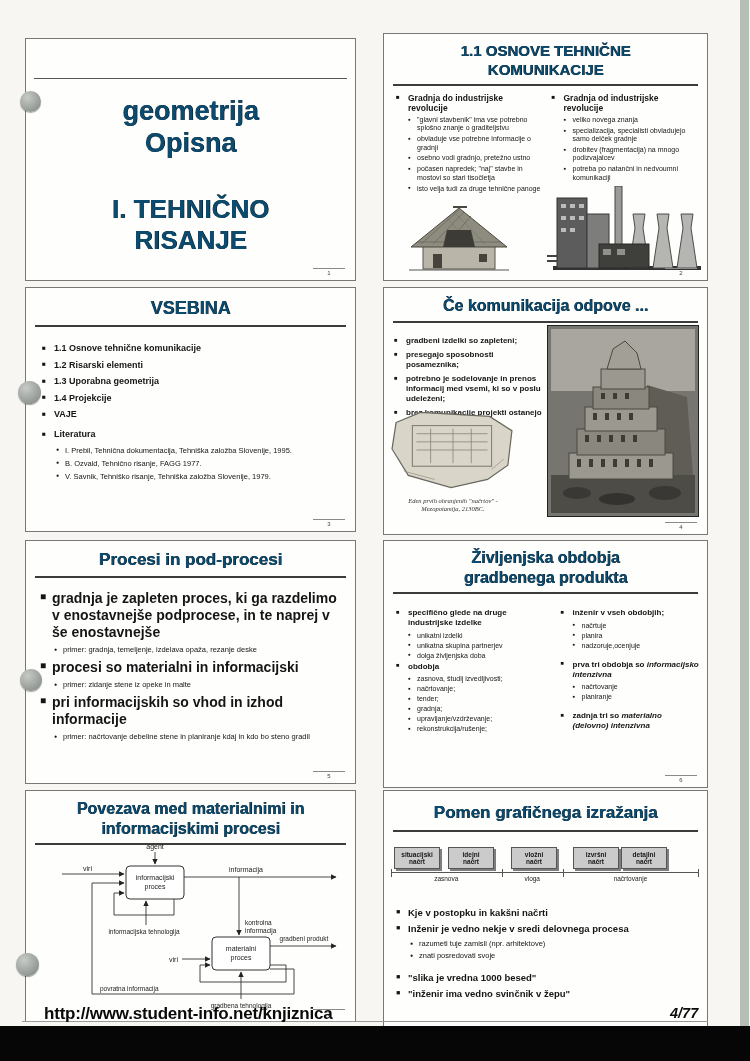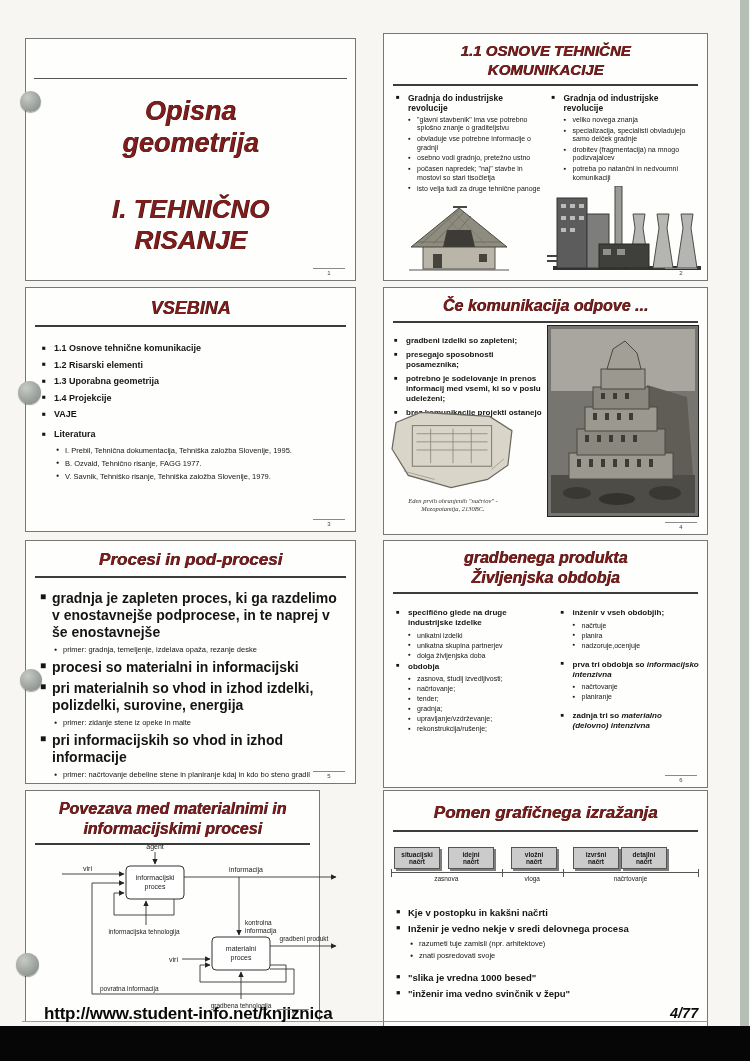--- a/index.html
+++ b/index.html
@@ -15,26 +15,26 @@
   .bottom-bar { position:absolute; left:0; top:1026px; width:750px; height:35px; background:#060606; }
   .paper-edge-line { position:absolute; left:22px; top:1021px; width:686px; height:0; border-top:1px solid #9a9a96; }
 
   .slide { position:absolute; background:#fefefd; border:1px solid #777; }
   #s1 { left:25px; top:38px;  width:331px; height:243px; }
   #s2 { left:383px; top:33px; width:325px; height:248px; }
   #s3 { left:25px; top:287px; width:331px; height:245px; }
   #s4 { left:383px; top:287px; width:325px; height:248px; }
   #s5 { left:25px; top:540px; width:331px; height:244px; }
   #s6 { left:383px; top:540px; width:325px; height:248px; }
-  #s7 { left:25px; top:790px; width:295px; height:232px; }
+  #s7 { left:25px; top:790px; width:331px; height:232px; }
   #s8 { left:383px; top:790px; width:325px; height:284px; }
 
   .slide-num { position:absolute; right:10px; bottom:4px; width:32px; border-top:1px solid #8a8a8a; text-align:center; font-size:6px; color:#444; padding-top:1px; }
 
-  .s-title { text-align:center; font-weight:bold; font-style:italic; color:#7f1d1d; text-shadow:0.5px 0 0 #0c0c0c; }
+  .s-title { text-align:center; font-weight:bold; color:#0c4a6e; text-shadow:0.5px 0 0 #0c0c0c; }
   .rule { border-bottom:2px solid #3c3c3c; margin:0 9px; }
 
   
   #s1 .topline { border-bottom:1.5px solid #555; margin:39px 8px 0 8px; }
   #s1 .t1 { margin-top:16px; font-size:27px; line-height:1.2; }
   #s1 .t2 { margin-top:34px; font-size:26px; line-height:1.2; }
 
   
   ul { list-style:none; }
   li.sq { position:relative; padding-left:12px; font-weight:bold; }
@@ -110,22 +110,22 @@
   #hole4 { left:16px; top:953px; width:23px; height:23px; }
 
   svg text { font-family:"Liberation Sans", sans-serif; fill:#1a1a1a; }
 </style>
 </head>
 <body>
 
 <div class="slide" id="s1">
   <div class="topline"></div>
   <div class="s-title t1">
+    <div>geometrija</div>
     <div>Opisna</div>
-    <div>geometrija</div>
   </div>
   <div class="s-title t2">
     <div>I. TEHNIČNO</div>
     <div>RISANJE</div>
   </div>
   <div class="slide-num">1</div>
 </div>
 
 <div class="slide" id="s2">
   <div class="s-title">
@@ -278,33 +278,32 @@
 </div>
 
 <div class="slide" id="s5">
   <div class="s-title">Procesi in pod-procesi</div>
   <div class="rule"></div>
   <div class="content">
     <ul>
       <li class="sq">gradnja je zapleten proces, ki ga razdelimo v enostavnejše podprocese, in te naprej v še enostavnejše</li>
       <li class="dot">primer: gradnja, temeljenje, izdelava opaža, rezanje deske</li>
       <li class="sq">procesi so materialni in informacijski</li>
-      <li class="sq">pri materialnih so vhod in izhod izdelki, polizdelki, surovine, energija</li>
       <li class="dot">primer: zidanje stene iz opeke in malte</li>
       <li class="sq">pri informacijskih so vhod in izhod informacije</li>
       <li class="dot">primer: načrtovanje debeline stene in planiranje kdaj in kdo bo steno gradil</li>
     </ul>
   </div>
   <div class="slide-num">5</div>
 </div>
 
 <div class="slide" id="s6">
   <div class="s-title">
+    <div>Življenjska obdobja</div>
     <div>gradbenega produkta</div>
-    <div>Življenjska obdobja</div>
   </div>
   <div class="rule"></div>
   <div class="cols">
     <ul class="col">
       <li class="sq">specifično glede na druge industrijske izdelke</li>
       <li class="dot">unikatni izdelki</li>
       <li class="dot">unikatna skupina partnerjev</li>
       <li class="dot">dolga življenjska doba</li>
       <li class="sq">obdobja</li>
       <li class="dot">zasnova, študij izvedljivosti;</li>

